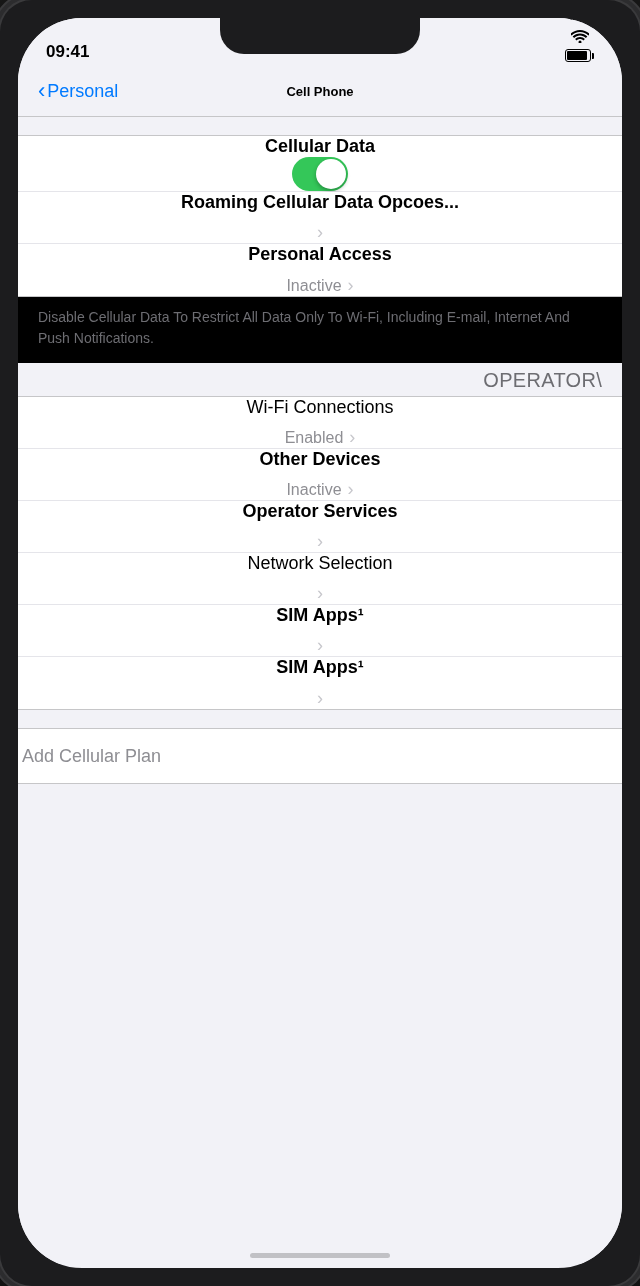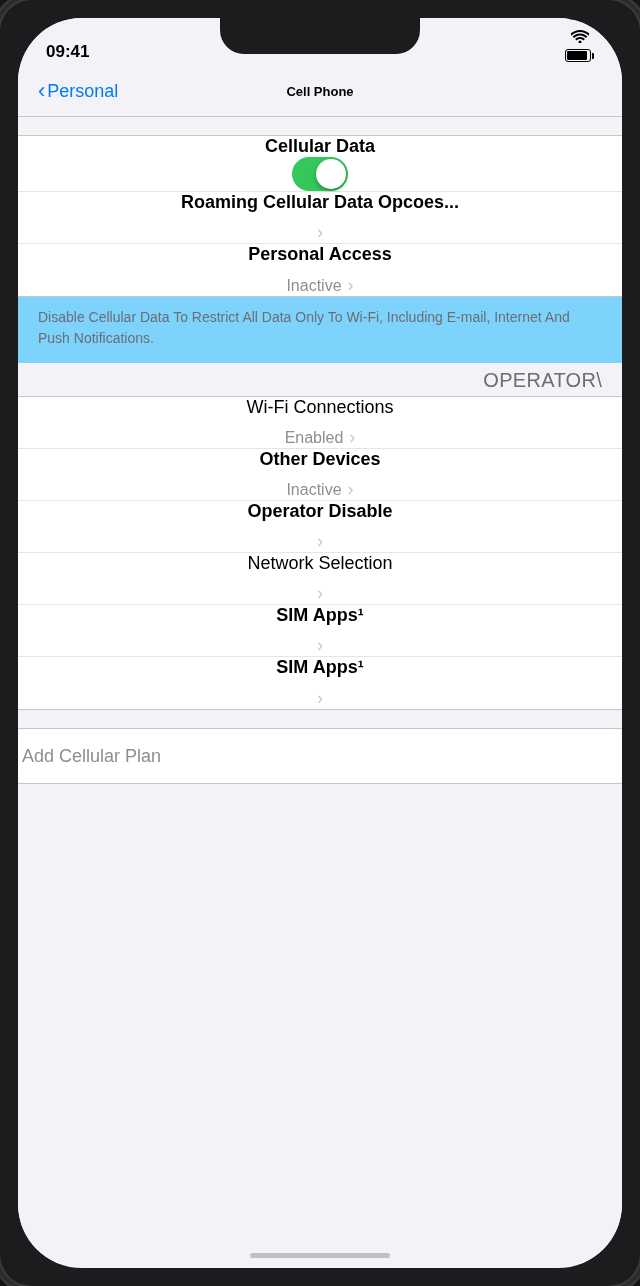--- a/index.html
+++ b/index.html
@@ -160,21 +160,22 @@
       top: 2px;
       right: 2px;
       width: 30px;
       height: 30px;
       border-radius: 50%;
       background: #fff;
       box-shadow: 0 2px 4px rgba(0,0,0,0.3);
     }
     .description-block {
       padding: 10px 20px 14px;
-      background: #7dd3fc;
+      background: #000000;
+      text-decoration: underline;
     }
     .description-text {
       font-size: 14px;
       color: #6d6d72;
       line-height: 1.5;
     }
     .section-header {
       padding: 6px 20px 4px;
       font-size: 20px;
       color: #6d6d72;
@@ -329,21 +330,21 @@
 
         <div class="list-item">
           <span class="list-item-label bold">Other Devices</span>
           <div class="list-item-right">
             <span class="list-item-value">Inactive</span>
             <span class="chevron-right">›</span>
           </div>
         </div>
 
         <div class="list-item">
-          <span class="list-item-label bold">Operator Disable</span>
+          <span class="list-item-label bold">Operator Services</span>
           <div class="list-item-right">
             <span class="chevron-right">›</span>
           </div>
         </div>
 
         <div class="list-item">
           <span class="list-item-label">Network Selection</span>
           <div class="list-item-right">
             <span class="chevron-right">›</span>
           </div>

